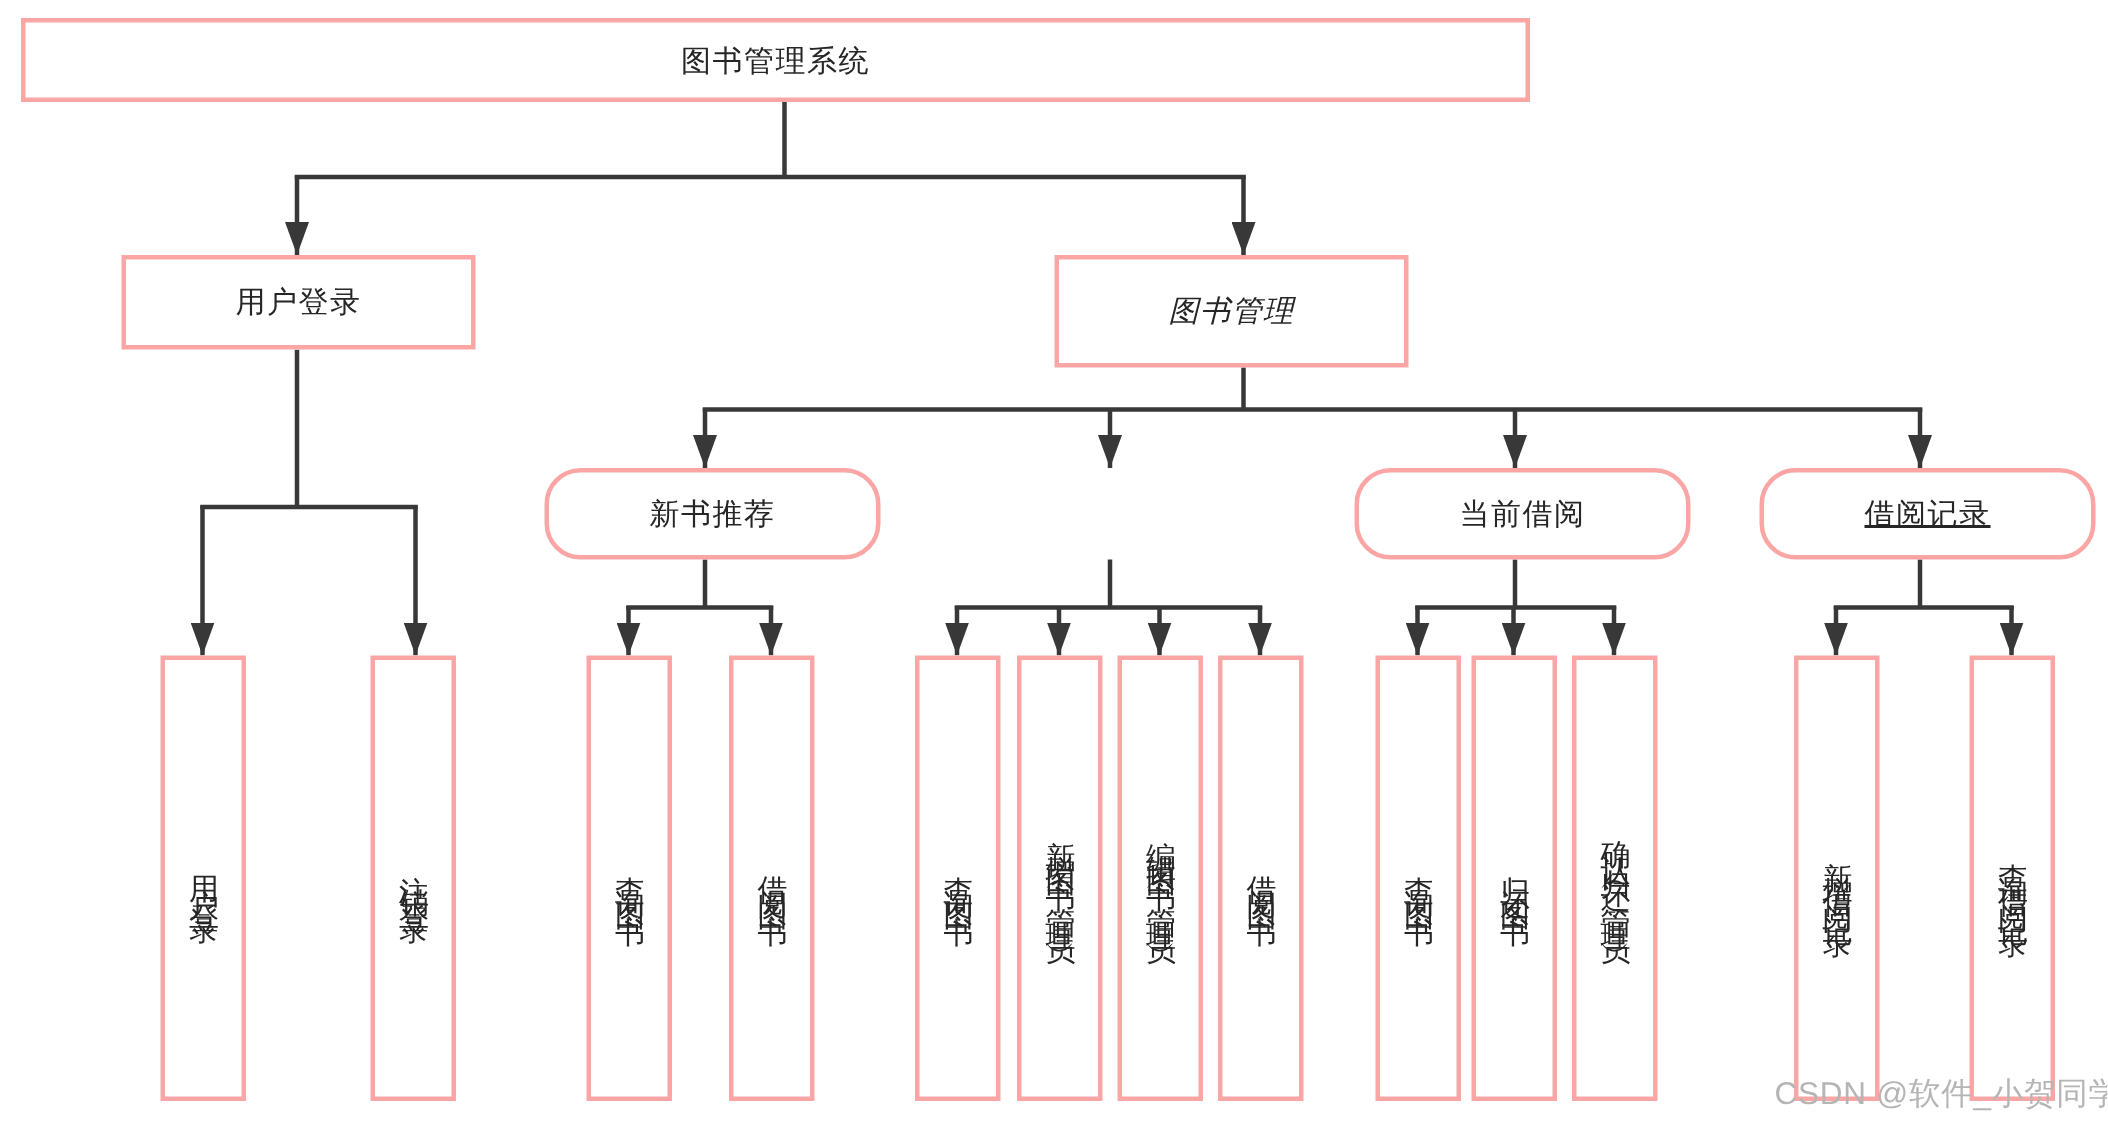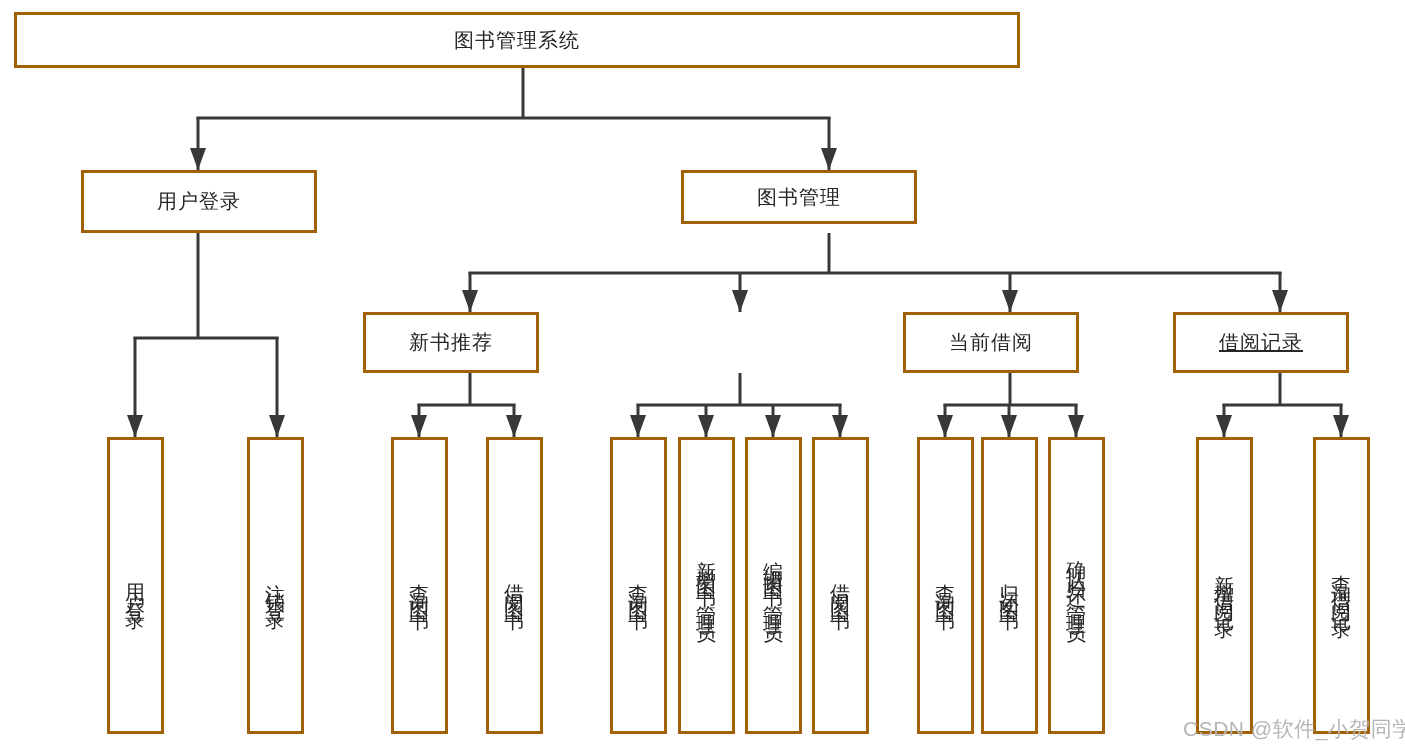--- a/index.html
+++ b/index.html
@@ -19,34 +19,34 @@
     position: absolute;
     left: 0; top: 0;
     width: 1405px;
     height: 747px;
     z-index: 1;
   }
   .node {
     position: absolute;
     box-sizing: border-box;
     background: #ffffff;
-    border: 3px solid #a16207;
+    border: 3px solid #fca5a5;
     display: flex;
     align-items: center;
     justify-content: center;
     color: #262626;
     font-size: 20px;
     letter-spacing: 1px;
     z-index: 2;
     text-align: center;
   }
   .node-root   { left: 14px;  top: 12px;  width: 1006px; height: 56px; }
   .node-l2-a   { left: 81px;  top: 170px; width: 236px;  height: 63px; }
-  .node-l2-b   { left: 681px; top: 170px; width: 236px;  height: 54px; }
-  .node-l3     { top: 312px;  height: 61px; width: 176px; }
+  .node-l2-b   { left: 703px; top: 170px; width: 236px;  height: 75px; font-style: italic; }
+  .node-l3     { top: 312px;  height: 61px; width: 224px; border-radius: 24px; }
   .l3-1 { left: 363px; }
   .l3-2 { left: 633px; }
   .l3-3 { left: 903px; justify-content: center; }
   .l3-4 { left: 1173px; text-decoration: underline; }
   .leaf {
     top: 437px;
     height: 297px;
     width: 57px;
   }
   .leaf .vtext {

